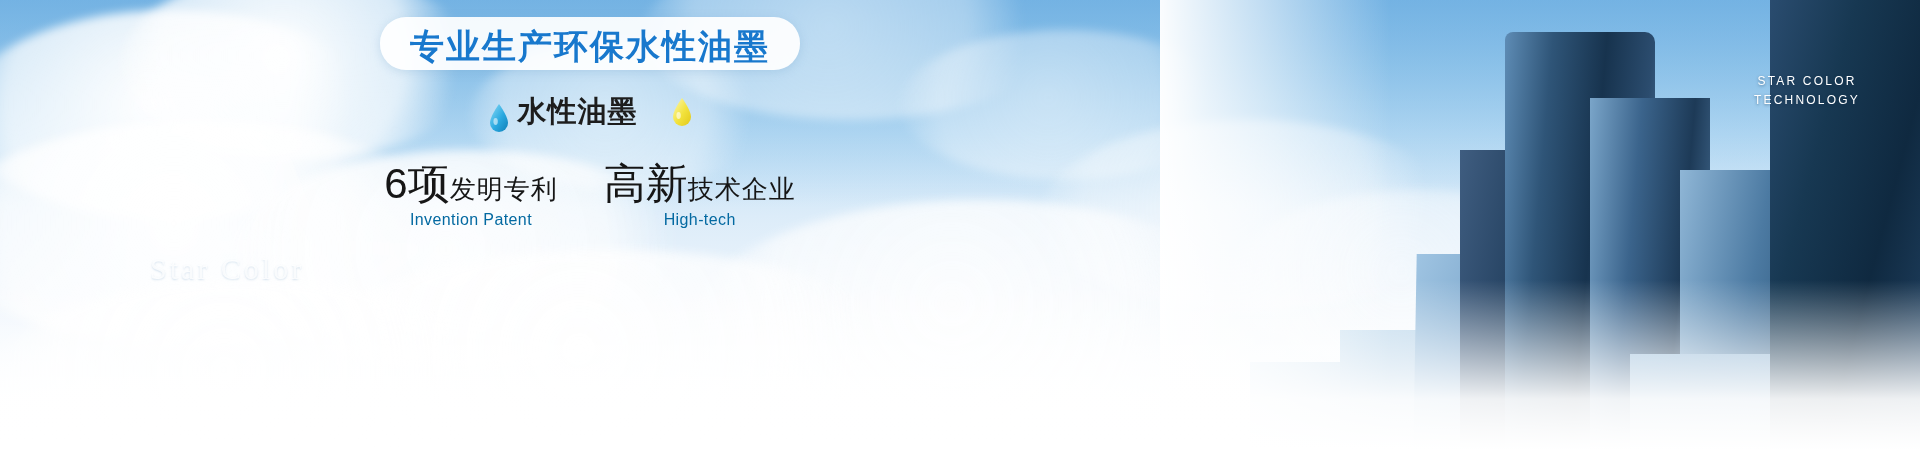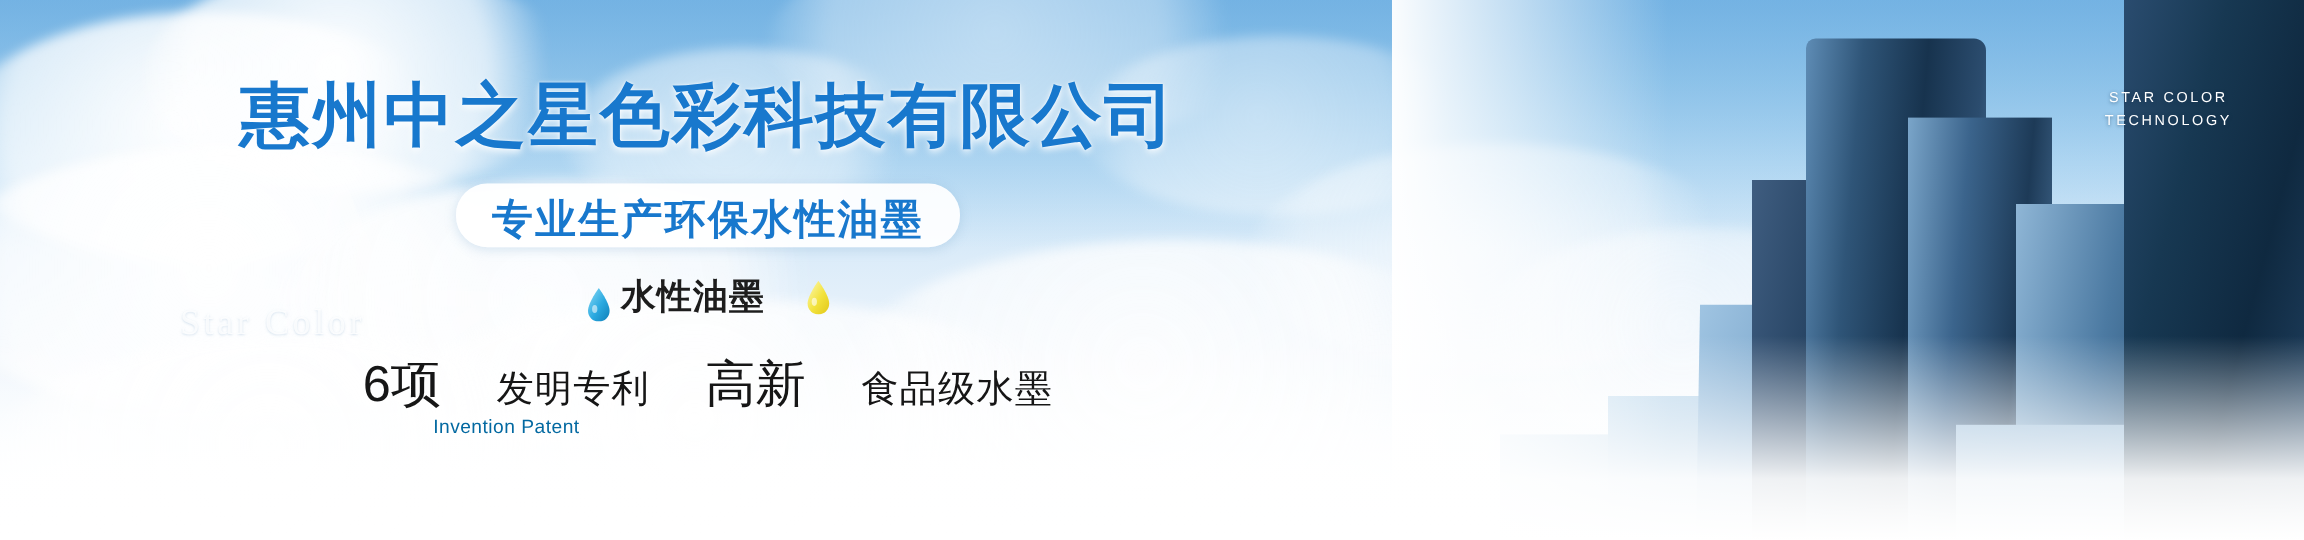--- a/index.html
+++ b/index.html
@@ -189,21 +189,21 @@
 
   .badges{
     margin-top:30px;
     display:flex;align-items:flex-start;gap:46px;
   }
   .badge{text-align:center;}
   .badge-main{
     font-size:38px;color:#161616;white-space:nowrap;line-height:1.05;
   }
   .badge-main .big{font-weight:normal;font-size:42px;letter-spacing:0px;}
-  .badge-main .small{font-weight:normal;font-size:31px;letter-spacing:1px;margin-left:46px;}
+  .badge-main .small{font-weight:normal;font-size:26px;letter-spacing:1px;}
   .badge-sub{
     margin-top:5px;
     font-size:16px;color:#0369a1;letter-spacing:.4px;
   }
 </style>
 </head>
 <body>
 
 <div id="banner">
 
@@ -246,21 +246,20 @@
 
   <div class="star-color-tech">
     <div>STAR COLOR</div>
     <div>TECHNOLOGY</div>
   </div>
 
   <div class="haze"></div>
 
   <div class="content">
 
-    <div class="title">惠州中之星色彩科技有限公司</div>
 
     <div class="pill">
       <span>专业生产环保水性油墨</span>
     </div>
 
     <div class="features">
 
       <div class="feature">
         <svg class="drop" viewBox="0 0 20 28">
           <defs>
@@ -297,20 +296,21 @@
 
       <div class="badge">
         <div class="badge-main">
           <span class="big">6项</span><span class="small">发明专利</span>
         </div>
         <div class="badge-sub">Invention Patent</div>
       </div>
 
       <div class="badge">
         <div class="badge-main">
-          <span class="big">高新</span><span class="small">食品级水墨</span>
+          <span class="big">高新</span><span class="small">技术企业</span>
         </div>
+        <div class="badge-sub">High-tech</div>
       </div>
 
     </div>
 
   </div>
 </div>
 
 </body></html>

